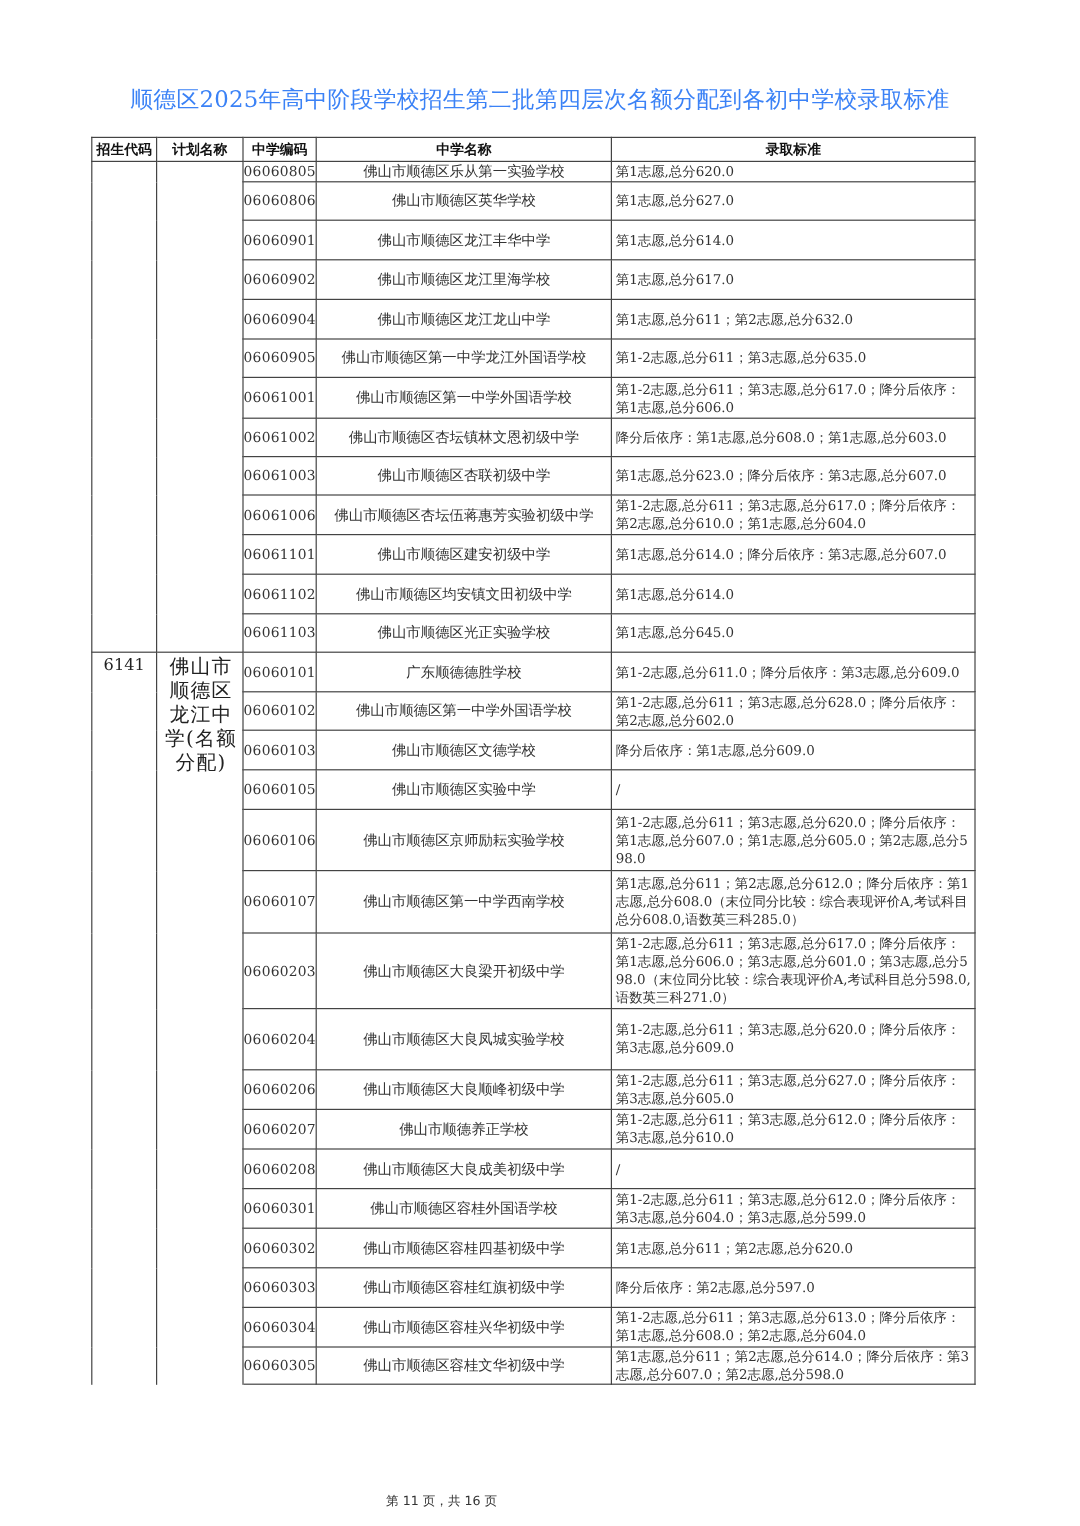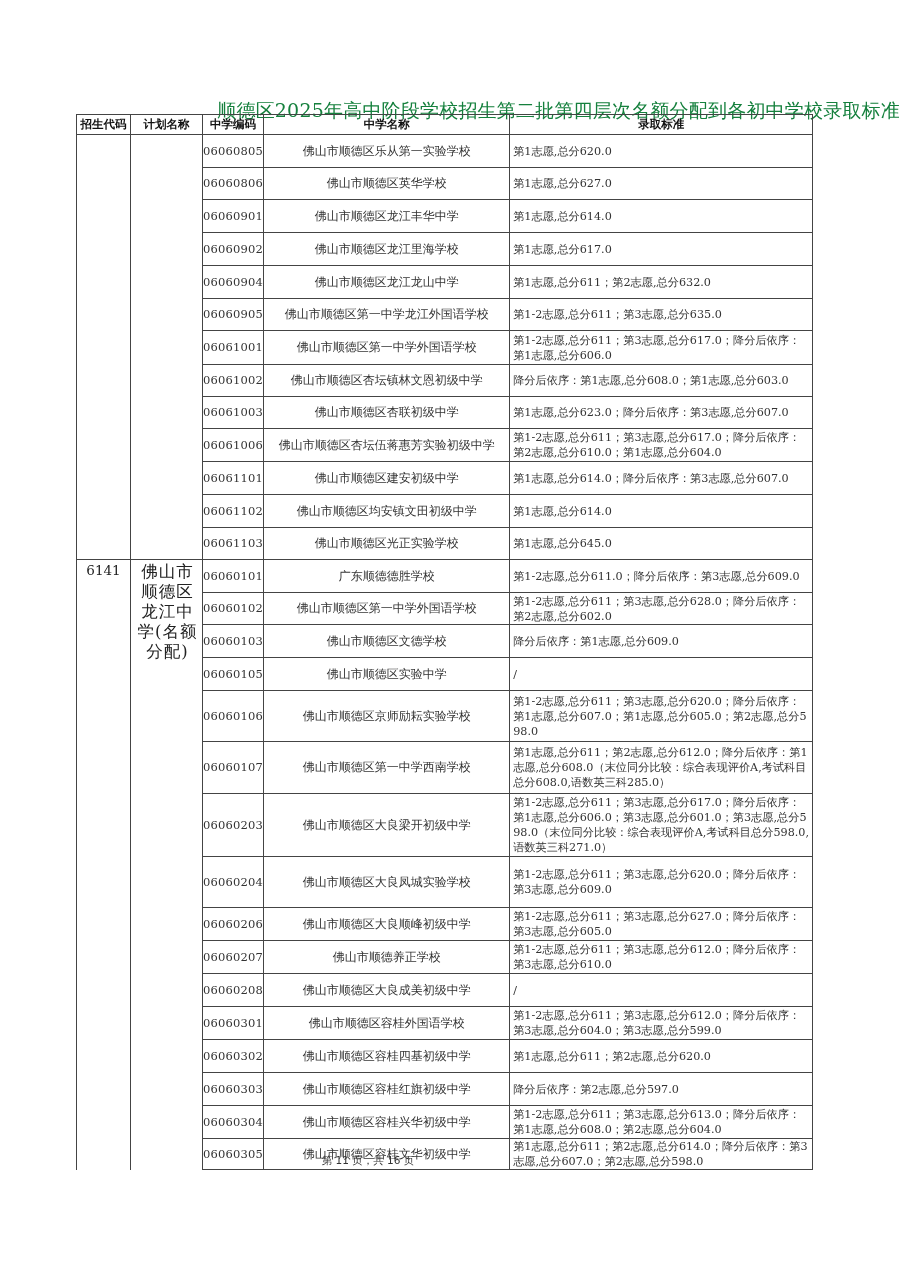--- a/index.html
+++ b/index.html
@@ -1,33 +1,33 @@
 <!DOCTYPE html>
 <html><head>
 <meta charset="utf-8">
 <style>
   html, body { margin: 0; padding: 0; background: #ffffff; }
   body { width: 900px; height: 1272px; position: relative; overflow: hidden;
          font-family: "DejaVu Serif", "Liberation Serif", serif; color: #222; }
-  .title { position: absolute; left: 0; top: 98px; width: 900px; text-align: right;
-           font-size: 19px; letter-spacing: 0.2px; color: #15803d; }
+  .title { position: absolute; left: 0; top: 70px; width: 900px; text-align: center;
+           font-size: 19px; letter-spacing: 0.2px; color: #3b82f6; }
   table { position: absolute; left: 76px; top: 114px; border-collapse: collapse;
           table-layout: fixed; }
   th, td { border: 1.3px solid #444; padding: 0; }
   th { height: 19px; font-family: "DejaVu Sans", "Liberation Sans", sans-serif;
        font-weight: bold; font-size: 11.5px; text-align: center; color: #111; }
   td { font-size: 11px; line-height: 15px; }
   td.code { text-align: center; font-size: 11.5px; color: #333; letter-spacing: 0.2px; }
   td.name { text-align: center; font-size: 12px; color: #333; }
   td.crit { text-align: left; padding: 0 3px; font-size: 11.2px; color: #333; word-break: break-all; }
   td.span { vertical-align: top; text-align: center; color: #222; }
   td.span-code { font-size: 13.5px; padding-top: 3px; }
   td.span-plan { font-size: 16.5px; line-height: 20px; padding: 2px 2px 0 4px; letter-spacing: 1px; }
   td.blank-left { border-bottom: none; }
-  .footer { position: absolute; left: 0; top: 1154px; width: 736px; text-align: center;
+  .footer { position: absolute; left: 0; top: 1244px; width: 736px; text-align: center;
             font-family: "DejaVu Sans", "Liberation Sans", sans-serif; font-size: 10.5px; color: #333; }
 </style>
 </head>
 <body>
 
 <div class="title">顺德区2025年高中阶段学校招生第二批第四层次名额分配到各初中学校录取标准</div>
 
 <table>
   <colgroup>
     <col style="width:54px">
@@ -39,21 +39,21 @@
   <thead>
     <tr>
       <th>招生代码</th>
       <th>计划名称</th>
       <th>中学编码</th>
       <th>中学名称</th>
       <th>录取标准</th>
     </tr>
   </thead>
   <tbody id="tbody">
-      <tr style="height: 33px;">
+      <tr style="height: 17px;">
         <td class="span span-code" rowspan="13"></td>
         <td class="span span-plan" rowspan="13"></td>
         <td class="code">06060805</td>
         <td class="name">佛山市顺德区乐从第一实验学校</td>
         <td class="crit">第1志愿,总分620.0</td>
       </tr>
       <tr style="height: 32px;">
         <td class="code">06060806</td>
         <td class="name">佛山市顺德区英华学校</td>
         <td class="crit">第1志愿,总分627.0</td>

